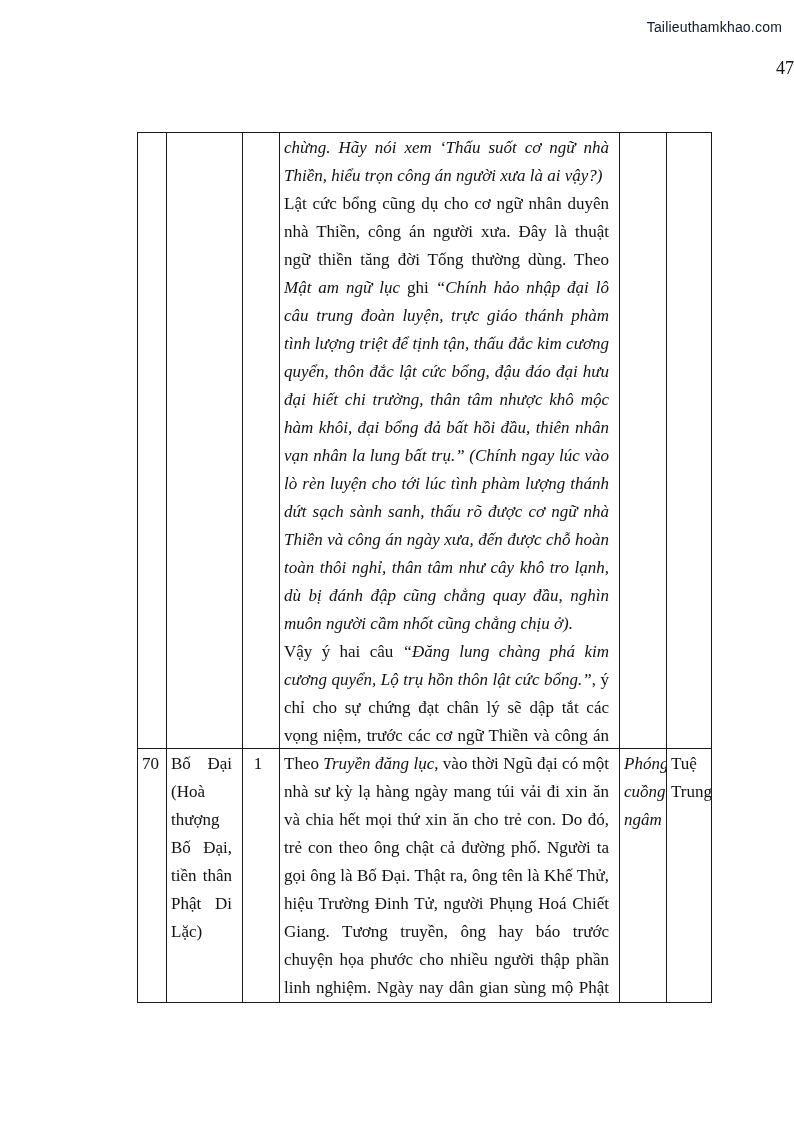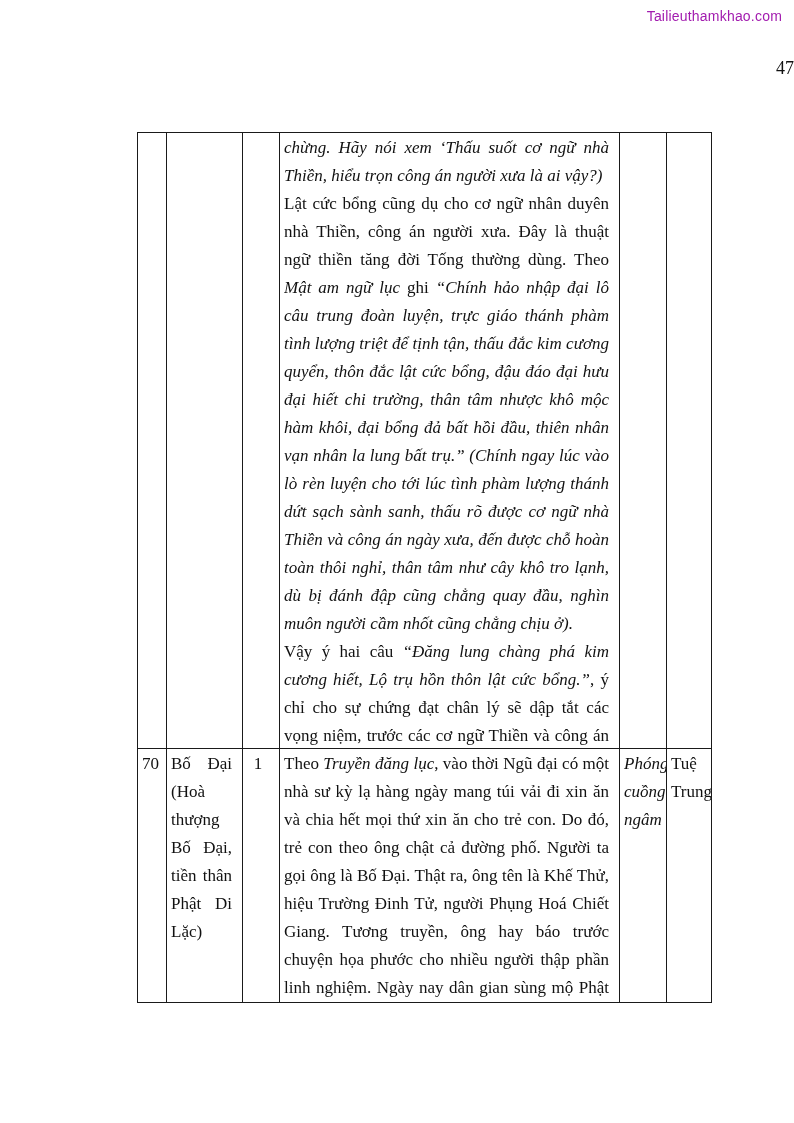--- a/index.html
+++ b/index.html
@@ -8,25 +8,25 @@
     width: 794px;
     height: 1123px;
     background: #ffffff;
     margin: 0 auto;
     overflow: hidden;
     font-family: "Liberation Serif", "DejaVu Serif", serif;
     color: #111111;
   }
   .watermark {
     position: absolute;
-    top: 8px;
+    top: 19px;
     right: 12px;
     font-family: "Liberation Sans", "DejaVu Sans", sans-serif;
     font-size: 14px;
-    color: #a21caf;
+    color: #0f172a;
     text-shadow: 1px 1px 0 #ffffff;
     letter-spacing: 0.2px;
   }
   .page-number {
     position: absolute;
     top: 58px;
     left: 0;
     width: 100%;
     text-align: right;
     font-size: 18px;
@@ -79,21 +79,21 @@
     </colgroup>
     <tbody>
       <tr class="row-a">
         <td class="col-no"></td>
         <td class="col-name"></td>
         <td class="col-count"></td>
         <td class="col-content">
           <div class="cell-clip-tall">
               <div class="para"><i>chừng. Hãy nói xem ‘Thấu suốt cơ ngữ nhà Thiền, hiểu trọn công án người xưa là ai vậy?)</i></div>
               <div class="para"><span>Lật cức bổng cũng dụ cho cơ ngữ nhân duyên nhà Thiền, công án người xưa. Đây là thuật ngữ thiền tăng đời Tống thường dùng. Theo </span><i>Mật am ngữ lục</i><span> ghi </span><i>“Chính hảo nhập đại lô câu trung đoàn luyện, trực giáo thánh phàm tình lượng triệt để tịnh tận, thấu đắc kim cương quyển, thôn đắc lật cức bổng, đậu đáo đại hưu đại hiết chi trường, thân tâm nhược khô mộc hàm khôi, đại bổng đả bất hồi đầu, thiên nhân vạn nhân la lung bất trụ.” (Chính ngay lúc vào lò rèn luyện cho tới lúc tình phàm lượng thánh dứt sạch sành sanh, thấu rõ được cơ ngữ nhà Thiền và công án ngày xưa, đến được chỗ hoàn toàn thôi nghỉ, thân tâm như cây khô tro lạnh, dù bị đánh đập cũng chẳng quay đầu, nghìn muôn người cầm nhốt cũng chẳng chịu ở).</i></div>
-              <div class="para"><span>Vậy ý hai câu </span><i>“Đăng lung chàng phá kim cương hiết, Lộ trụ hồn thôn lật cức bổng.”</i><span>, ý chỉ cho sự chứng đạt chân lý sẽ dập tắt các vọng niệm, trước các cơ ngữ Thiền và công án người xưa.</span></div>
+              <div class="para"><span>Vậy ý hai câu </span><i>“Đăng lung chàng phá kim cương quyển, Lộ trụ hồn thôn lật cức bổng.”</i><span>, ý chỉ cho sự chứng đạt chân lý sẽ dập tắt các vọng niệm, trước các cơ ngữ Thiền và công án người xưa.</span></div>
             </div>
         </td>
         <td class="col-work"></td>
         <td class="col-author"></td>
       </tr>
       <tr class="row-b">
         <td class="col-no">70</td>
         <td class="col-name">Bố Đại (Hoà thượng Bố Đại, tiền thân Phật Di Lặc)</td>
         <td class="col-count">1</td>
         <td class="col-content">

